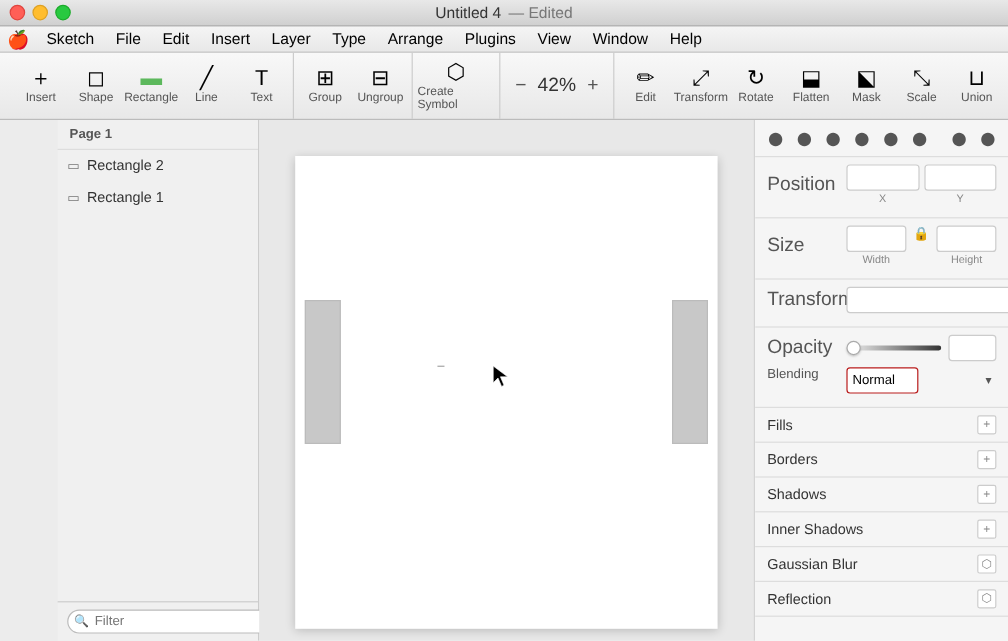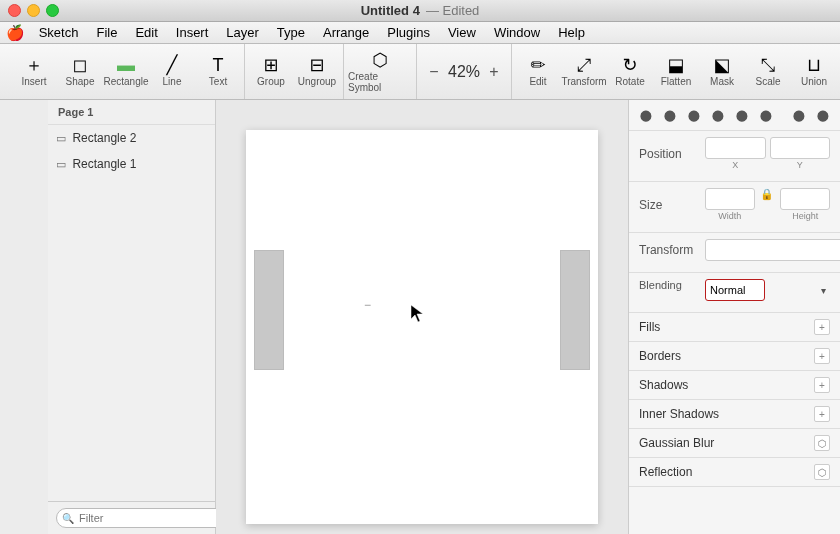--- a/index.html
+++ b/index.html
@@ -6,21 +6,21 @@
     body { width: 840px; height: 534px; overflow: hidden; font-family: -apple-system, 'Helvetica Neue', Arial, sans-serif; font-size: 12px; background: #ececec; user-select: none; }
 
     
     .titlebar { height: 22px; background: linear-gradient(to bottom, #e8e8e8, #d0d0d0); border-bottom: 1px solid #aaa; display: flex; align-items: center; padding: 0 8px; position: relative; }
     .window-controls { display: flex; gap: 6px; align-items: center; }
     .wc { width: 13px; height: 13px; border-radius: 50%; display: inline-block; }
     .wc-close { background: #ff5f57; border: 1px solid #e0443e; }
     .wc-min { background: #ffbd2e; border: 1px solid #dea123; }
     .wc-max { background: #28c940; border: 1px solid #1aab29; }
     .title { position: absolute; left: 50%; transform: translateX(-50%); font-size: 13px; font-weight: 500; color: #333; display: flex; gap: 6px; align-items: center; }
-    .title-doc { font-weight: 700; }
+    .title-doc { font-weight: 400; }
     .title-edited { font-weight: 400; color: #777; }
 
     
     .menubar { height: 22px; background: linear-gradient(to bottom, #f5f5f5, #e8e8e8); border-bottom: 1px solid #bbb; display: flex; align-items: center; padding: 0 6px; gap: 2px; }
     .menubar-apple { margin-right: 4px; font-size: 15px; }
     .menu-item { padding: 2px 8px; font-size: 13px; color: #000; cursor: default; border-radius: 3px; }
     .menu-item.app-name { font-weight: 400; }
 
     
     .toolbar { height: 56px; background: linear-gradient(to bottom, #f8f8f8, #e8e8e8); border-bottom: 1px solid #bbb; display: flex; align-items: center; padding: 0 8px; gap: 0; }
@@ -56,21 +56,21 @@
     .canvas-element { position: absolute; background: #d0d0d0; border: 1px solid #bbb; }
     .cursor-indicator { position: absolute; top: 205px; left: 195px; width: 14px; height: 18px; pointer-events: none; }
     .minus-indicator { position: absolute; top: 198px; left: 148px; font-size: 12px; color: #999; font-weight: 300; }
 
     
     .inspector { width: 212px; background: #f5f5f5; border-left: 1px solid #ccc; overflow-y: auto; }
     .inspector-align { display: flex; align-items: center; padding: 4px 6px; gap: 2px; border-bottom: 1px solid #ddd; }
     .align-btn { width: 22px; height: 22px; display: flex; align-items: center; justify-content: center; font-size: 11px; color: #555; cursor: pointer; border-radius: 2px; }
     .inspector-section { padding: 6px 10px; border-bottom: 1px solid #ddd; }
     .field-row { display: flex; align-items: center; margin-bottom: 5px; gap: 6px; }
-    .field-label { width: 60px; font-size: 12px; color: #555; flex-shrink: 0; }
+    .field-label { width: 60px; font-size: 16px; color: #555; flex-shrink: 0; }
     .field-group { display: flex; gap: 4px; flex: 1; }
     .field-input-wrap { display: flex; flex-direction: column; flex: 1; }
     .field-input { width: 100%; height: 22px; border: 1px solid #ccc; border-radius: 3px; padding: 0 4px; font-size: 11px; background: white; text-align: center; outline: none; }
     .field-sub { font-size: 9px; color: #888; text-align: center; margin-top: 1px; }
     .lock-icon { font-size: 11px; color: #999; cursor: pointer; padding: 0 2px; }
     .rotate-wrap { display: flex; flex: 1; gap: 4px; }
     .rotate-input { flex: 1; height: 22px; border: 1px solid #ccc; border-radius: 3px; padding: 0 4px; font-size: 11px; background: white; text-align: center; outline: none; }
     .opacity-row { display: flex; align-items: center; gap: 6px; margin-bottom: 5px; }
     .opacity-slider { flex: 1; height: 4px; background: linear-gradient(to right, transparent, #333); border-radius: 2px; position: relative; cursor: pointer; }
     .opacity-thumb { position: absolute; left: 0; top: -4px; width: 12px; height: 12px; border-radius: 50%; background: white; border: 1px solid #aaa; box-shadow: 0 1px 2px rgba(0,0,0,0.2); }
@@ -286,20 +286,27 @@
       <div class="field-row">
         <span class="field-label">Transform</span>
         <div class="rotate-wrap">
           <input class="rotate-input" type="text" value="" style="">
 
         </div>
       </div>
     </div>
 
     <div class="inspector-section">
+      <div class="opacity-row">
+        <span class="field-label">Opacity</span>
+        <div class="opacity-slider">
+          <div class="opacity-thumb"></div>
+        </div>
+        <input class="opacity-input" type="text" value="" style="">
+      </div>
       <div class="blending-row">
         <span class="blending-label">Blending</span>
         <div class="blending-wrap">
           <select class="blending-select">
             <option>Normal</option>
             <option>Multiply</option>
             <option>Screen</option>
             <option>Overlay</option>
           </select>
         </div>

